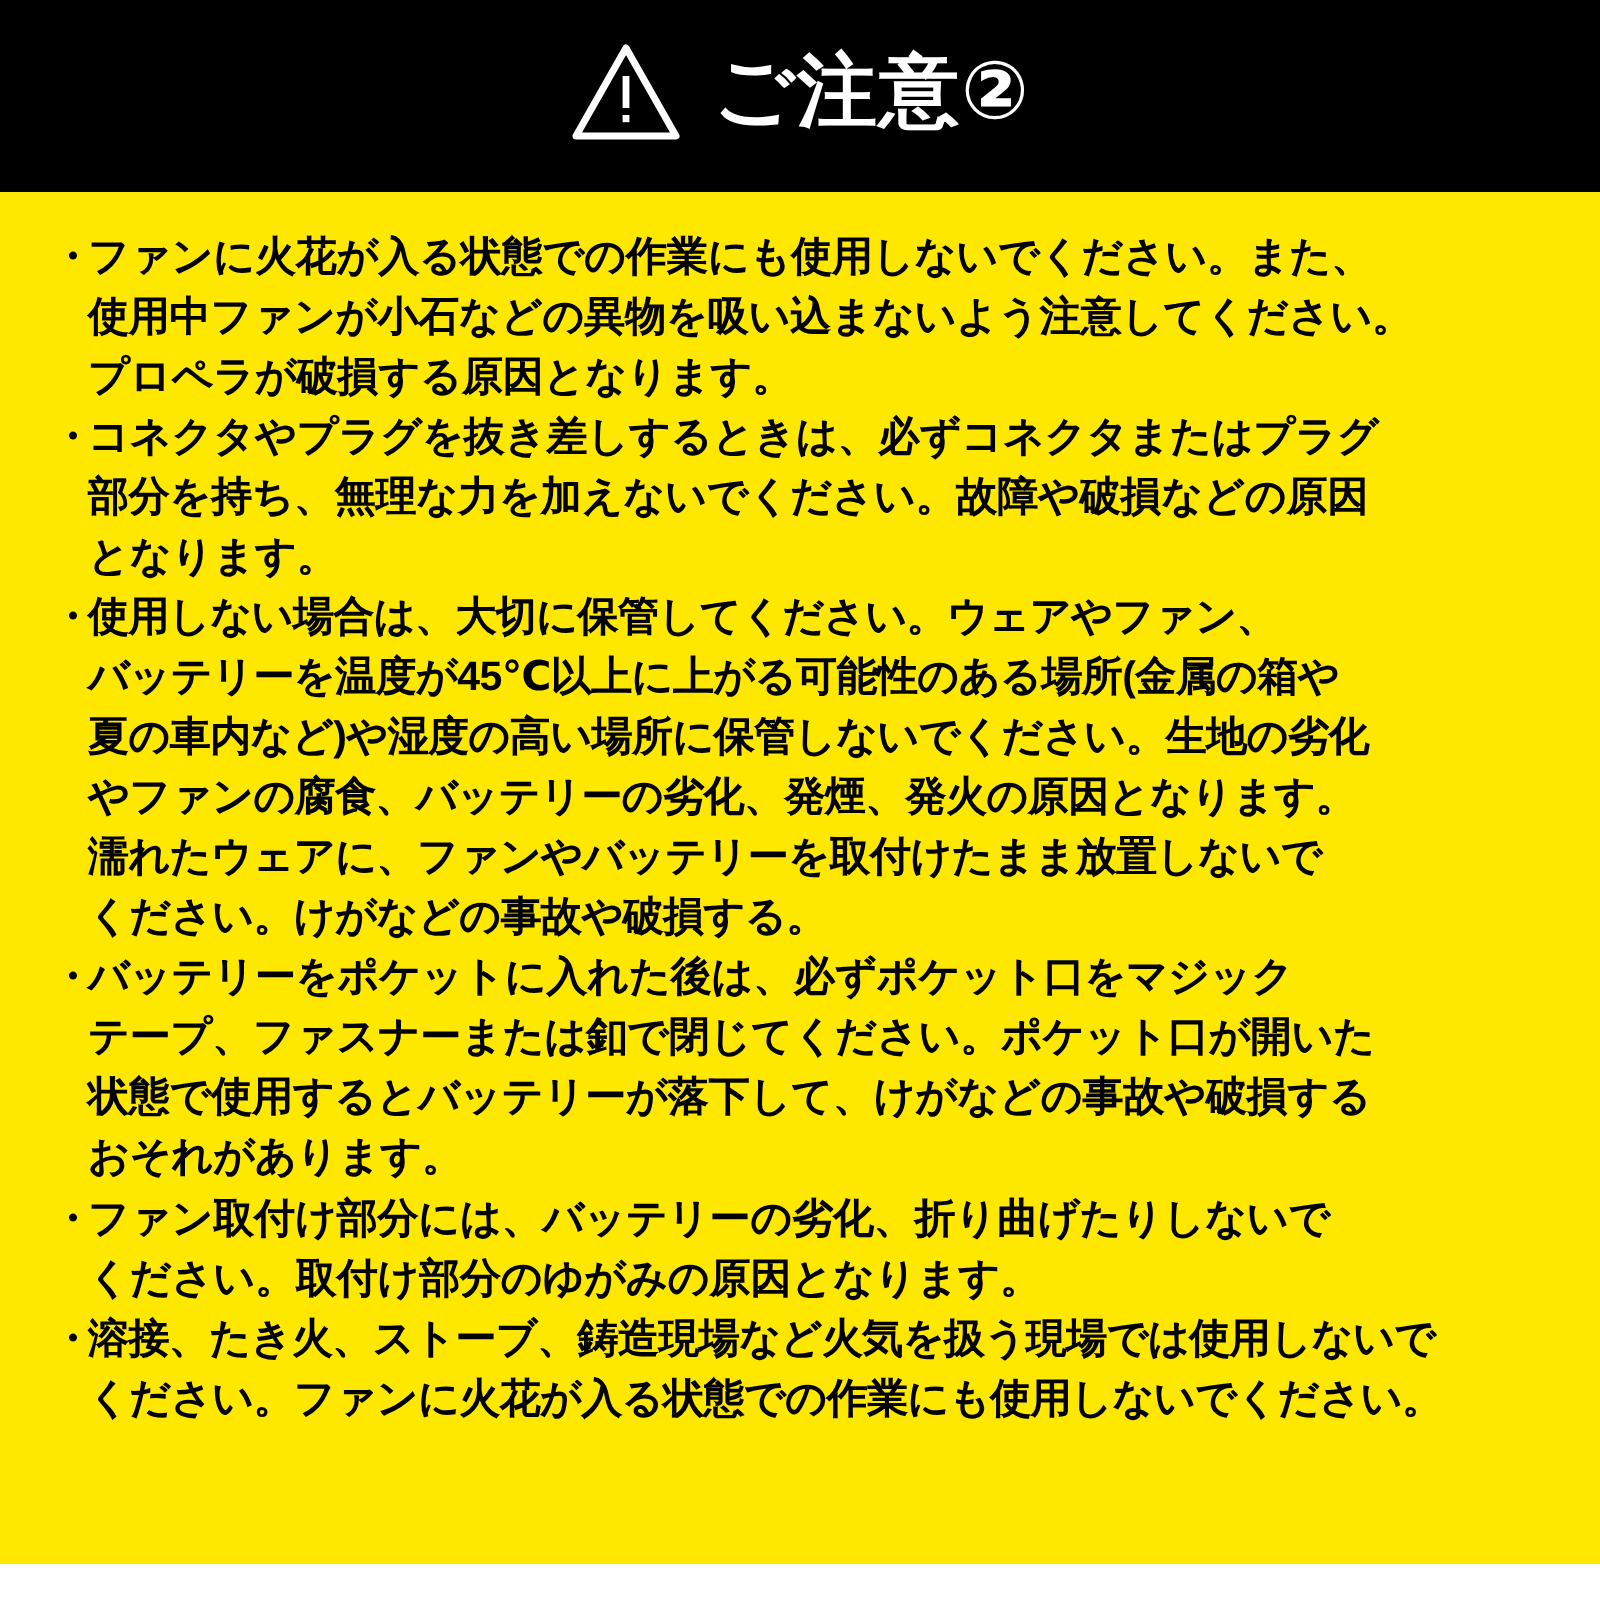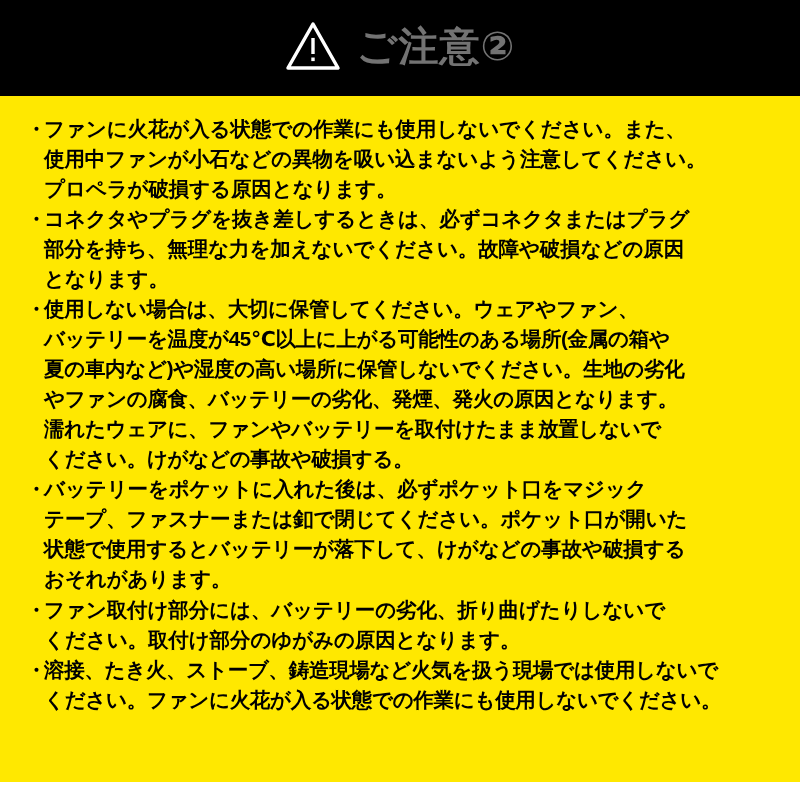--- a/index.html
+++ b/index.html
@@ -34,21 +34,21 @@
     align-items: center;
     gap: 16px;
     transform: translateY(-2px);
   }
   .warn-triangle {
     width: 56px;
     height: 52px;
     display: block;
   }
   .header-title {
-    color: #737373;
+    color: #ffffff;
     font-size: 40px;
     font-weight: bold;
     letter-spacing: 1px;
     line-height: 1;
     white-space: nowrap;
   }
   
   .body-band {
     position: absolute;
     left: 0;

